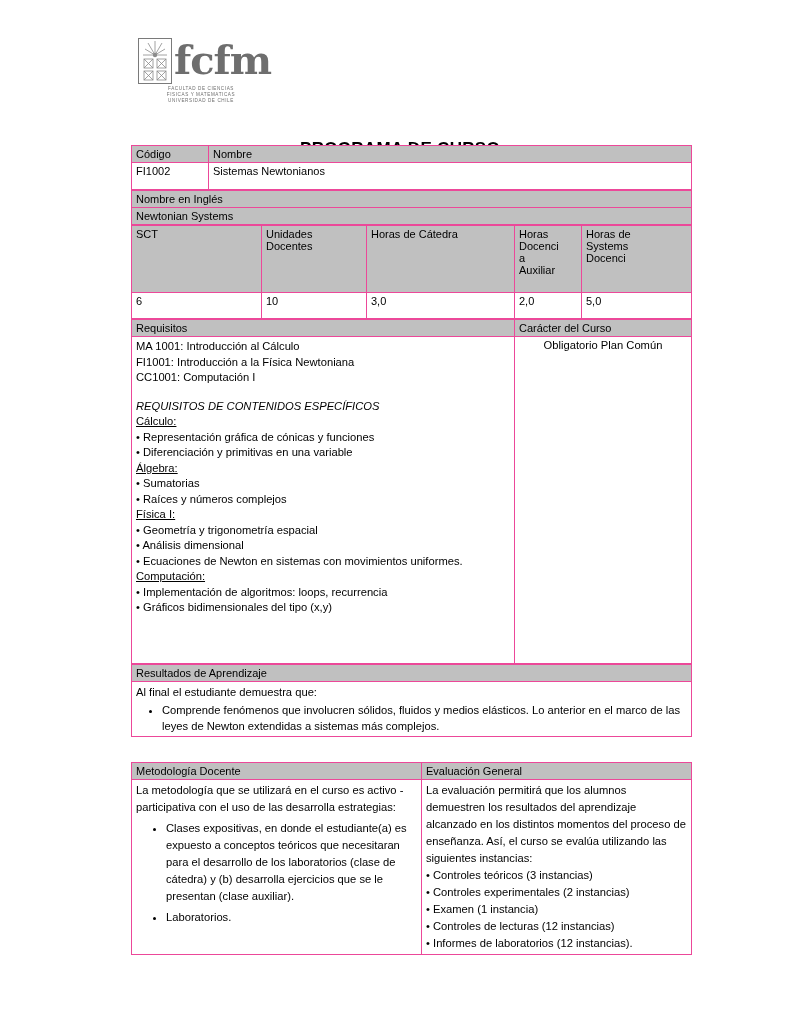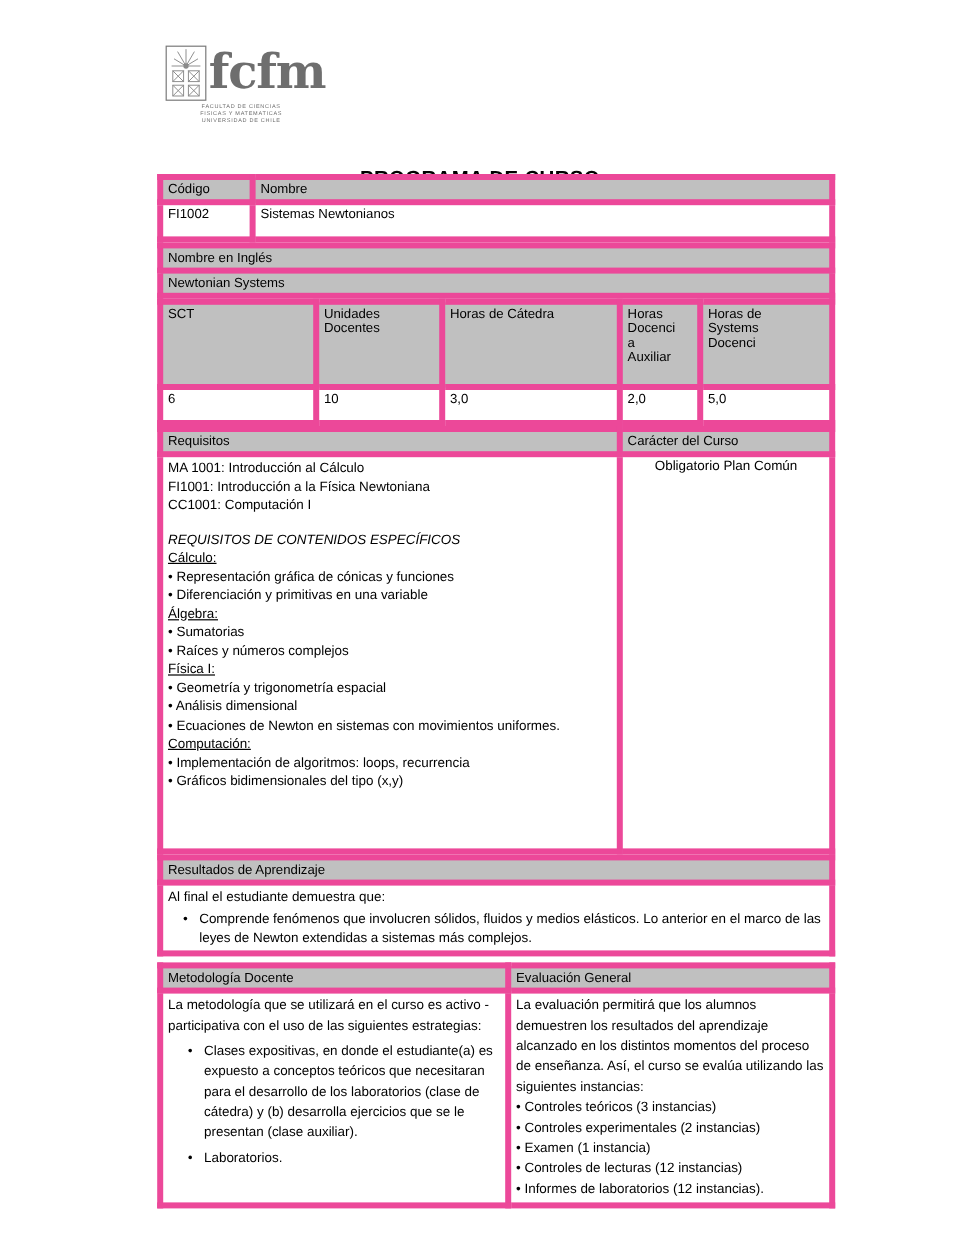--- a/index.html
+++ b/index.html
@@ -84,21 +84,21 @@
     top: 145px;
     width: 560px;
   }
   table.doc {
     border-collapse: collapse;
     width: 560px;
     table-layout: fixed;
     font-size: 11px;
   }
   table.doc td, table.doc th {
-    border: 5px solid #ec4899;
+    border: 1px solid #ec4899;
     padding: 2px 4px;
     vertical-align: top;
     font-weight: normal;
     text-align: left;
   }
   .gray { background: #c0c0c0; }
   .center { text-align: center; }
   .vmid { vertical-align: middle; }
   .bold { font-weight: bold; }
 
@@ -299,33 +299,33 @@
           <td class="res-body">
             <div>Al final el estudiante demuestra  que:</div>
             <ul class="bul">
               <li>Comprende fenómenos que involucren sólidos, fluidos y medios elásticos. Lo anterior en el marco de las leyes de Newton extendidas a sistemas más complejos.</li>
             </ul>
           </td>
         </tr>
       </tbody>
     </table>
 
-    <table class="doc" style="margin-top:5px">
+    <table class="doc" style="margin-top:25px">
       <colgroup>
         <col style="width:290px">
         <col style="width:270px">
       </colgroup>
       <tbody>
         <tr>
           <td class="gray cellpad">Metodología Docente</td>
           <td class="gray cellpad">Evaluación General</td>
         </tr>
         <tr>
           <td class="met-body">
-            <div>La metodología que se utilizará en el curso es activo - participativa con el uso de las siguientes estrategias:</div>
+            <div>La metodología que se utilizará en el curso es activo - participativa con el uso de las desarrolla estrategias:</div>
             <ul class="bul">
               <li>Clases expositivas, en donde el estudiante(a) es expuesto a conceptos teóricos que necesitaran para el desarrollo de los laboratorios (clase de cátedra) y (b) desarrolla ejercicios que se le presentan (clase auxiliar).</li>
               <li>Laboratorios.</li>
             </ul>
           </td>
           <td class="eva-body">
             <div>La evaluación permitirá que los alumnos demuestren los resultados del aprendizaje alcanzado en los distintos momentos del proceso de enseñanza. Así, el curso se evalúa utilizando las siguientes instancias:</div>
             <div class="dotline">• Controles teóricos (3 instancias)</div>
             <div class="dotline">• Controles experimentales (2 instancias)</div>
             <div class="dotline">• Examen (1 instancia)</div>

